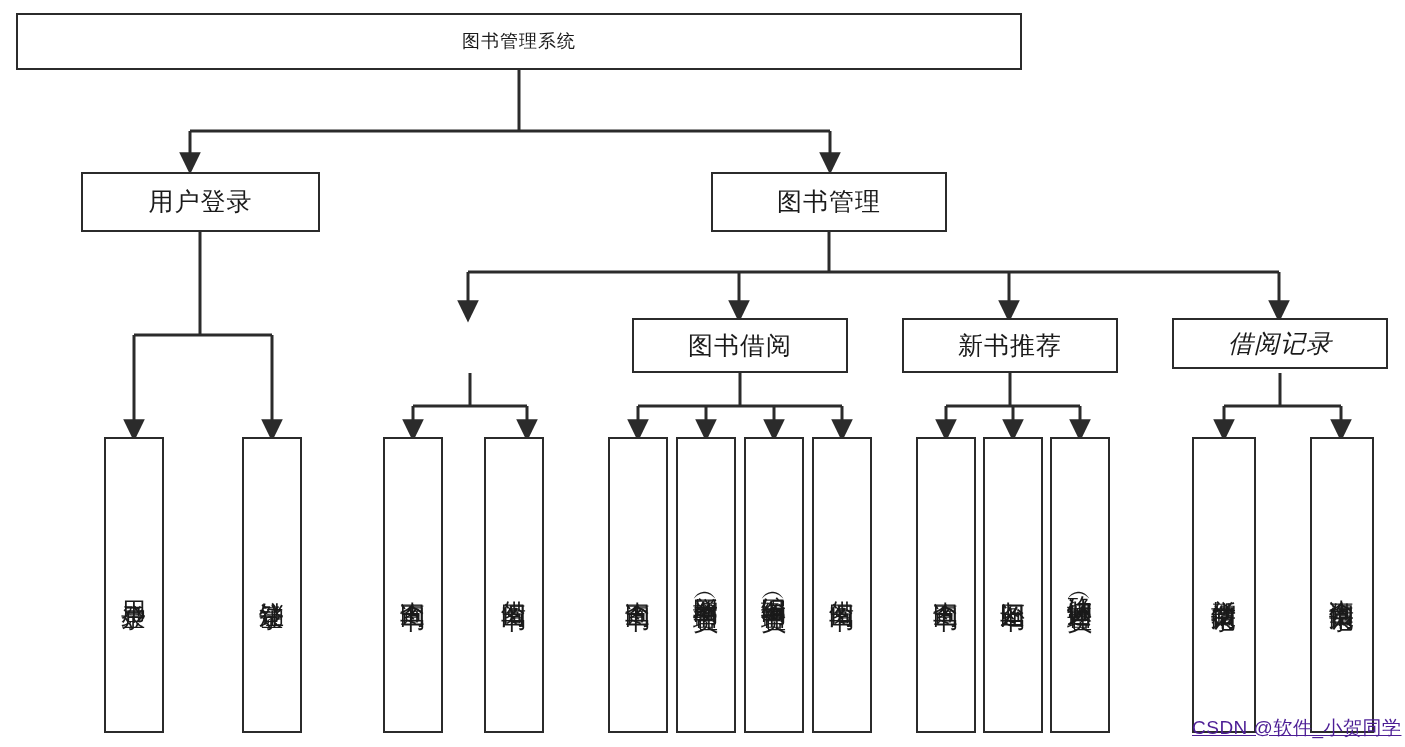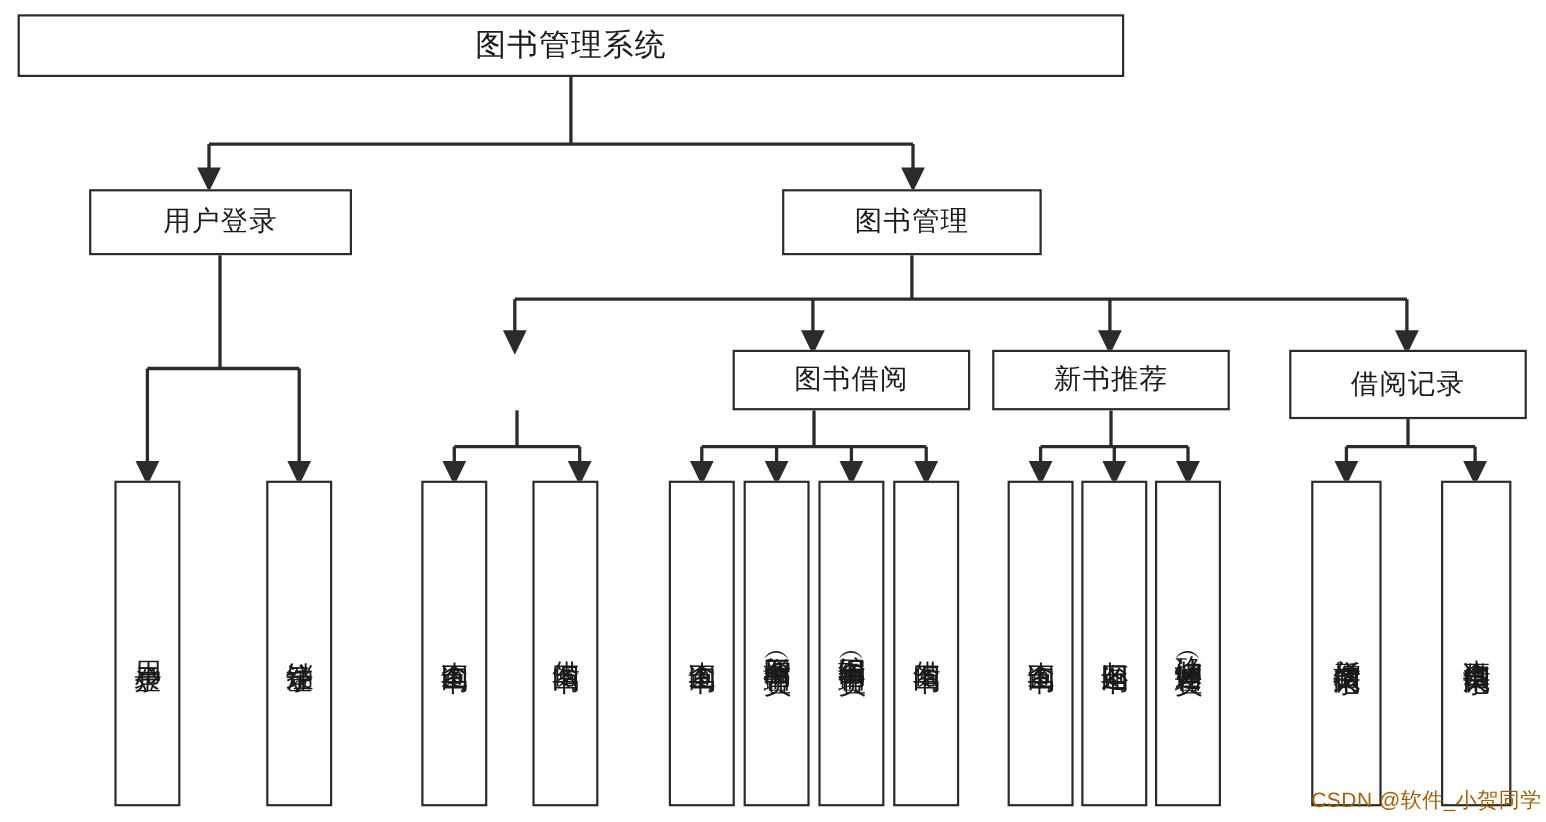--- a/index.html
+++ b/index.html
@@ -43,29 +43,30 @@
   }
   .node.vert {
     writing-mode: vertical-rl;
     text-orientation: upright;
     font-size: 25px;
     line-height: 1.12;
     letter-spacing: 2px;
     padding: 6px 0;
   }
   .node.root {
-    font-size: 28px;
+    font-size: 18px;
   }
   .watermark {
     position: absolute;
-    color: #a16207;
+    color: #4c1d95;
     font-size: 19px;
     letter-spacing: 0.5px;
     white-space: nowrap;
     pointer-events: none;
+    text-decoration: underline;
   }
 </style>
 </head>
 <body>
 
 <div id="canvas">
 
   <svg class="edges" viewBox="0 0 1405 747" xmlns="http://www.w3.org/2000/svg">
     <defs>
       <marker id="arrow" markerWidth="9" markerHeight="9" refX="4.2" refY="4.2" orient="auto" markerUnits="strokeWidth">
@@ -114,23 +115,23 @@
       <path d="M1224,406 L1224,430" marker-end="url(#arrow)"></path>
       <path d="M1341,406 L1341,430" marker-end="url(#arrow)"></path>
     </g>
   </svg>
 
   <div class="node horiz root" style="left:16px; top:13px; width:1006px; height:57px;">图书管理系统</div>
 
   <div class="node horiz" style="left:81px; top:172px; width:239px; height:60px;">用户登录</div>
   <div class="node horiz" style="left:711px; top:172px; width:236px; height:60px;text-align:center;">图书管理</div>
 
-  <div class="node horiz" style="left:632px; top:318px; width:216px; height:55px;margin-left:34px;">图书借阅</div>
+  <div class="node horiz" style="left:632px; top:318px; width:216px; height:55px;">图书借阅</div>
   <div class="node horiz" style="left:902px; top:318px; width:216px; height:55px;">新书推荐</div>
-  <div class="node horiz" style="left:1172px; top:318px; width:216px; height:63px;">借阅记录</div>
+  <div class="node horiz" style="left:1172px; top:318px; width:216px; height:51px;font-style:italic;">借阅记录</div>
 
   <div class="node vert" style="left:104px; top:437px; width:60px; height:296px;">用户登录</div>
   <div class="node vert" style="left:242px; top:437px; width:60px; height:296px;">注销登录</div>
 
   <div class="node vert" style="left:383px; top:437px; width:60px; height:296px;">查询图书</div>
   <div class="node vert" style="left:484px; top:437px; width:60px; height:296px;">借阅图书</div>
 
   <div class="node vert" style="left:608px; top:437px; width:60px; height:296px;">查询图书</div>
   <div class="node vert" style="left:676px; top:437px; width:60px; height:296px;">新增图书（管理员）</div>
   <div class="node vert" style="left:744px; top:437px; width:60px; height:296px;">编辑图书（管理员）</div>

